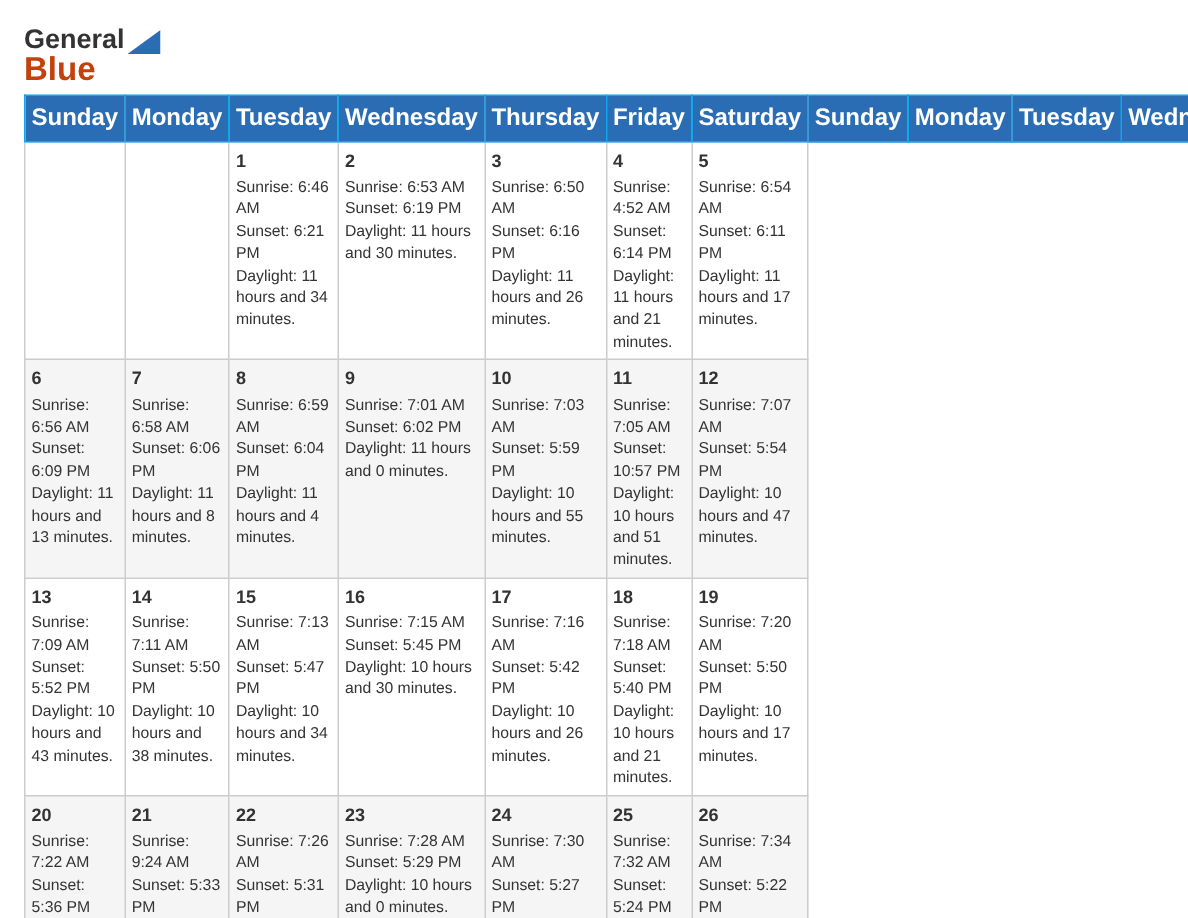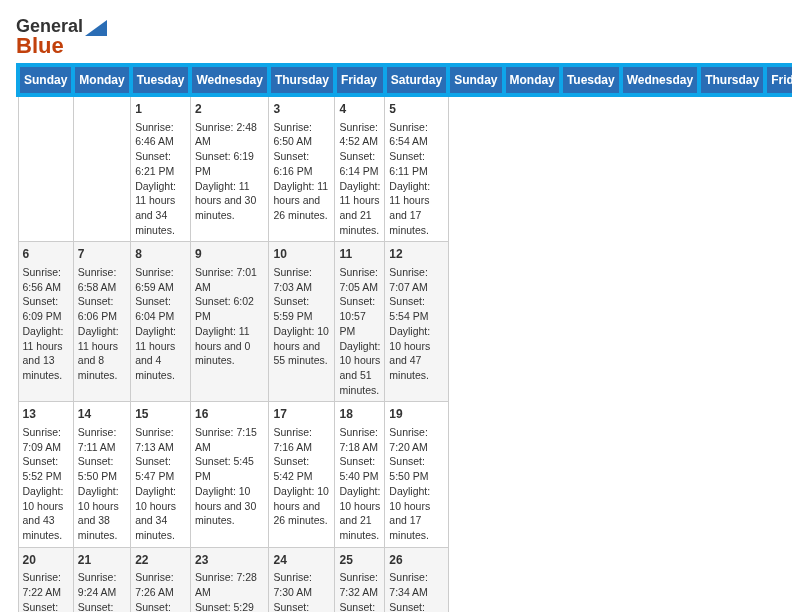--- a/index.html
+++ b/index.html
@@ -42,23 +42,23 @@
     table {
       width: 100%;
       border-collapse: collapse;
       font-size: 11px;
     }
     thead tr th {
       background-color: #2a6db5;
       color: #fff;
       padding: 6px 4px;
       text-align: left;
-      font-size: 12px;
+      font-size: 16px;
       font-weight: bold;
-      border: 4px solid #0ea5e9;
+      border: 1px solid #0ea5e9;
       margin-top: 36px;
     }
     tbody tr td {
       border: 1px solid #ccc;
       vertical-align: top;
       padding: 4px;
       min-height: 70px;
       width: calc(100% / 7);
       color: #333;
       line-height: 1.4;
@@ -126,21 +126,21 @@
         <td class="empty"></td>
         <td class="empty"></td>
         <td>
           <span class="day-num">1</span>
           <div class="cell-text">Sunrise: 6:46 AM</div>
           <div class="cell-text">Sunset: 6:21 PM</div>
           <div class="cell-text">Daylight: 11 hours and 34 minutes.</div>
         </td>
         <td>
           <span class="day-num">2</span>
-          <div class="cell-text">Sunrise: 2:48 AM</div>
+          <div class="cell-text">Sunrise: 6:53 AM</div>
           <div class="cell-text">Sunset: 6:19 PM</div>
           <div class="cell-text">Daylight: 11 hours and 30 minutes.</div>
         </td>
         <td>
           <span class="day-num">3</span>
           <div class="cell-text">Sunrise: 6:50 AM</div>
           <div class="cell-text">Sunset: 6:16 PM</div>
           <div class="cell-text">Daylight: 11 hours and 26 minutes.</div>
         </td>
         <td>

